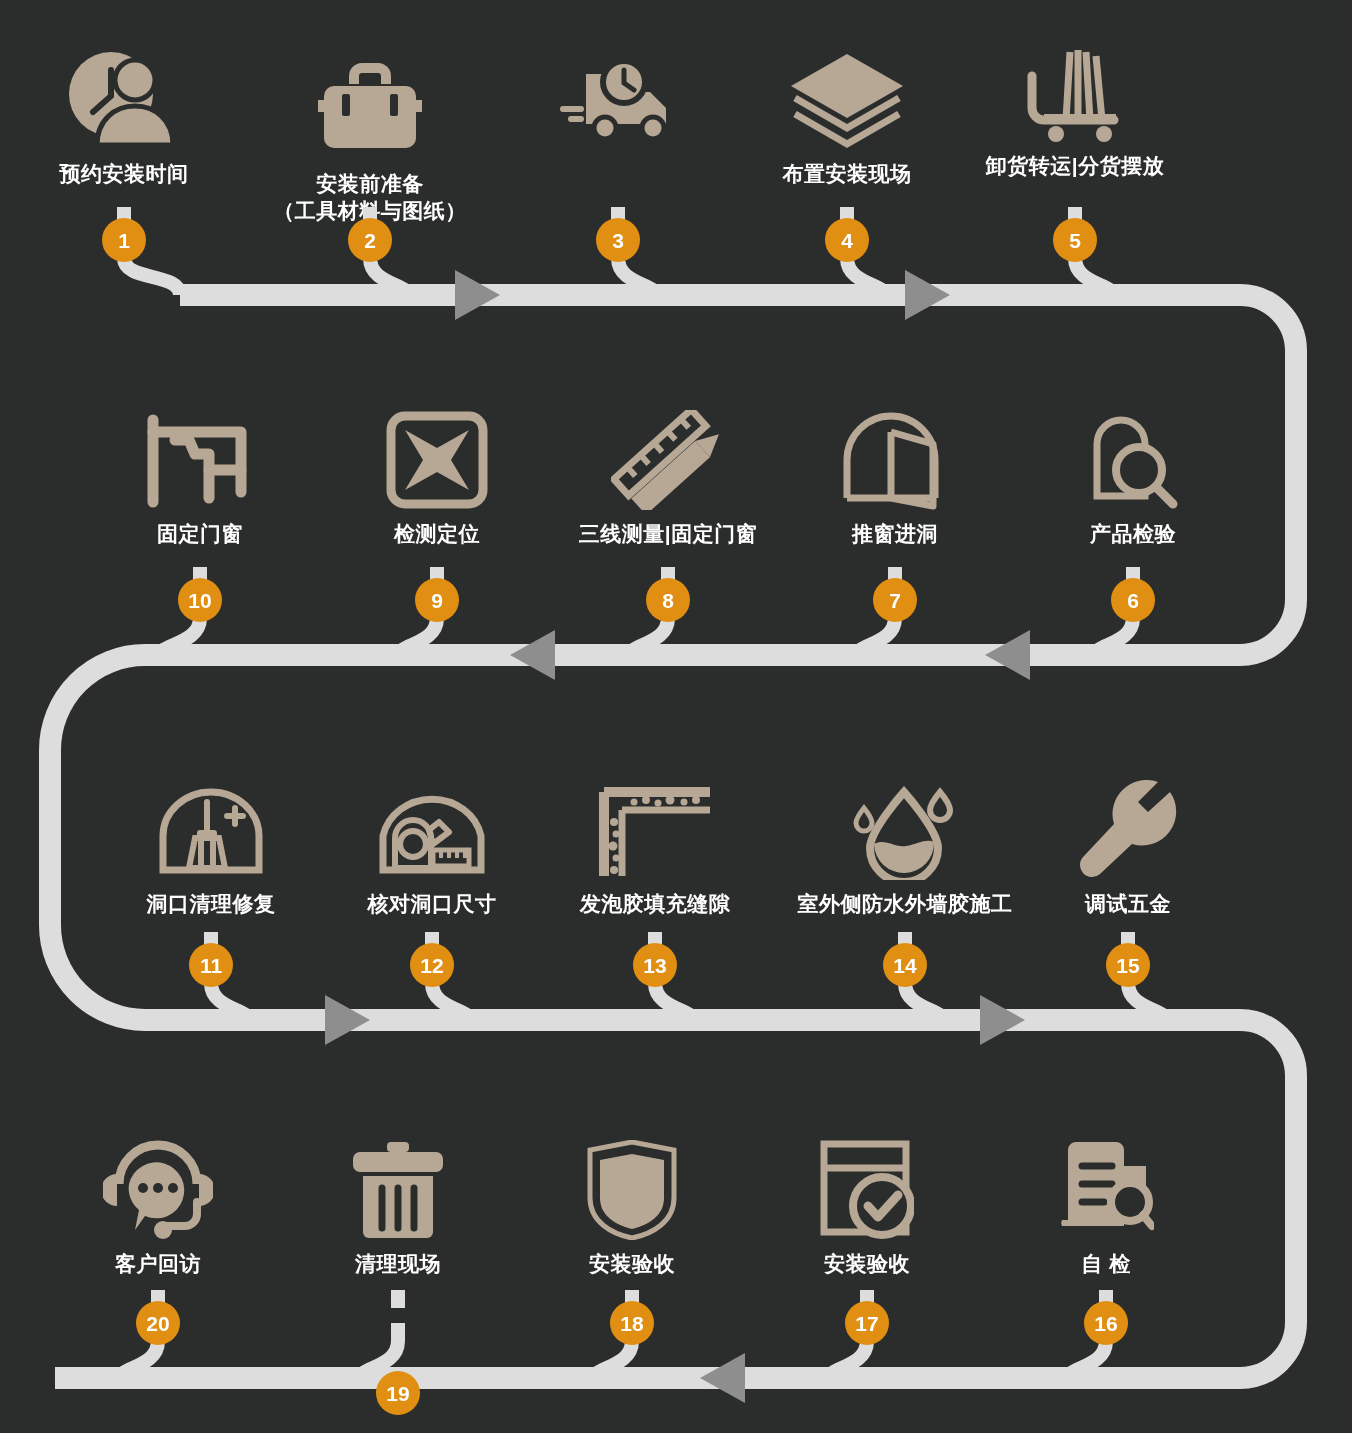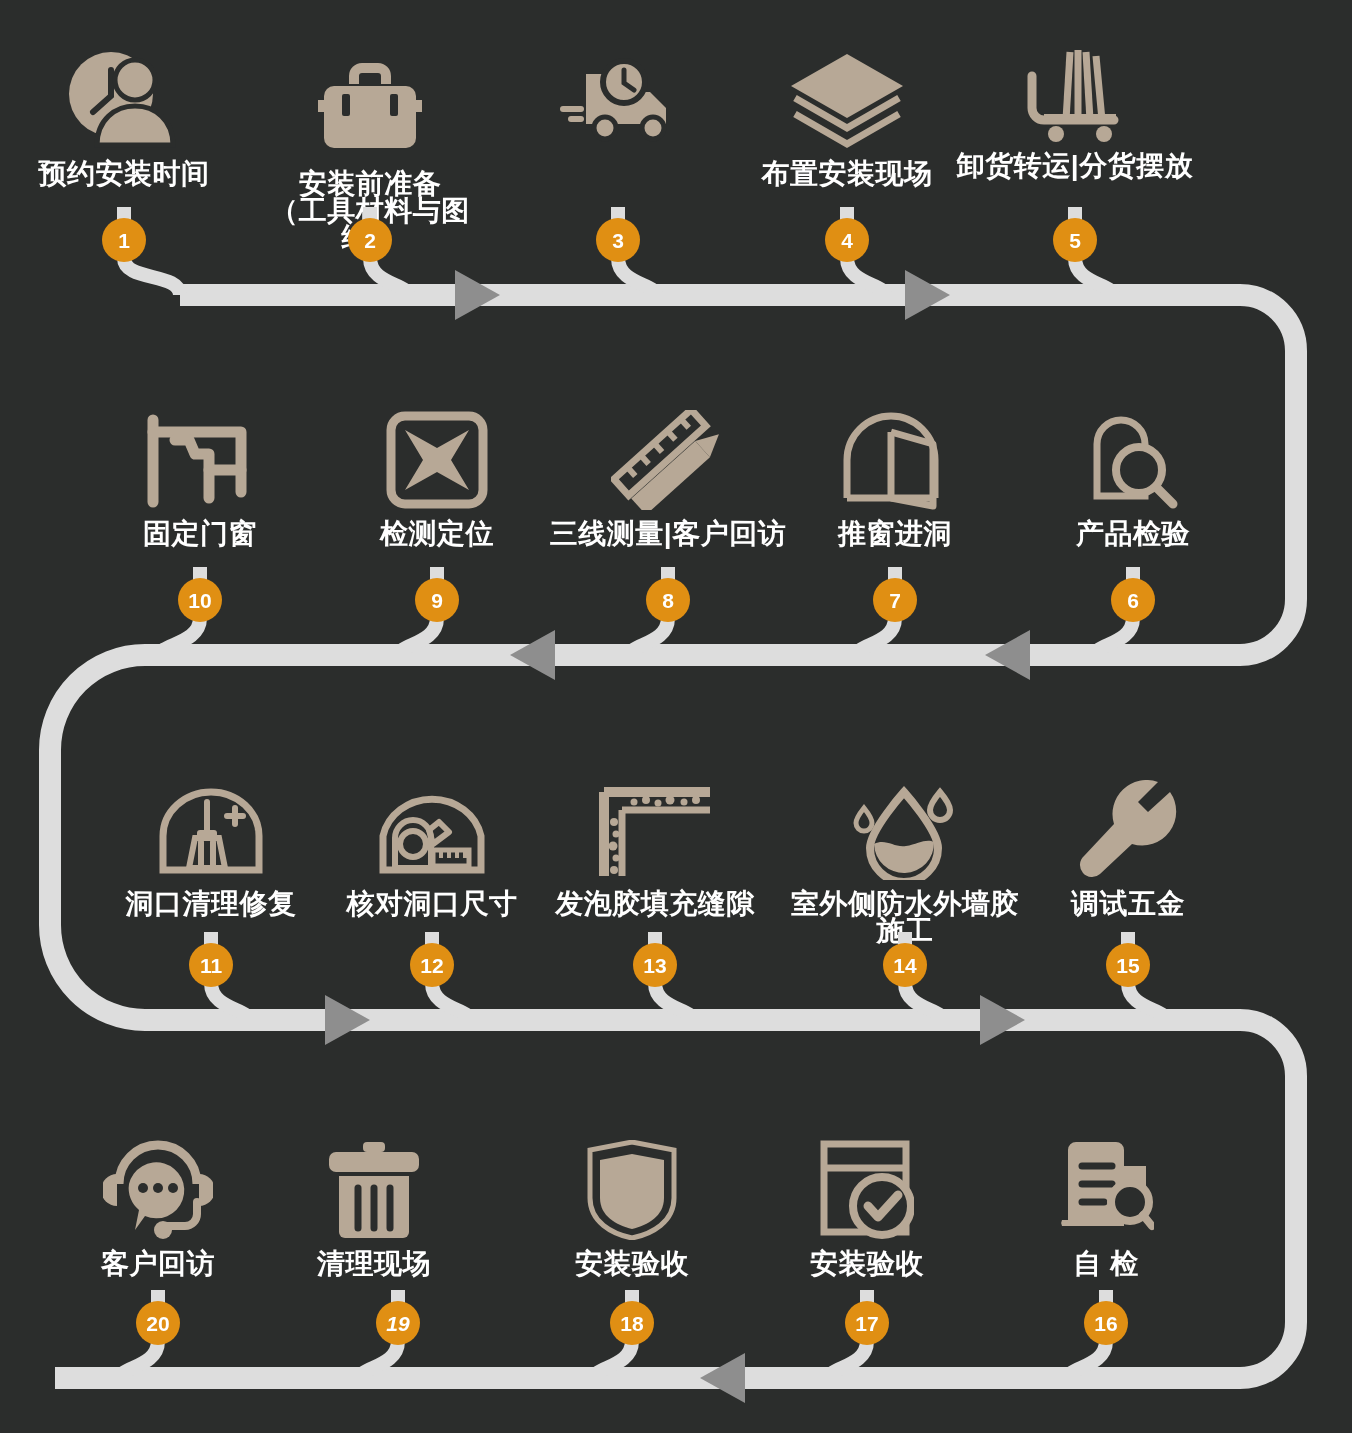--- a/index.html
+++ b/index.html
@@ -11,21 +11,21 @@
     position:relative;
   }
   #flow{position:absolute;left:0;top:0;width:1352px;height:1433px;}
   .stage{position:absolute;left:0;top:0;width:1352px;height:1433px;}
 
   .node{position:absolute;width:240px;margin-left:-120px;text-align:center;}
   .node .ico{height:120px;display:flex;align-items:flex-end;justify-content:center;}
   .node .ico svg{display:block;}
   .node .lbl{
     color:#ffffff;
-    font-size:28px;
+    font-size:21px;
     line-height:27px;
     font-weight:700;
     letter-spacing:0.5px;
     margin-top:10px;
     white-space:pre-line;
   }
   .badge{
     position:absolute;width:44px;height:44px;margin-left:-22px;
     border-radius:50%;
     background:#e08f13;
@@ -199,21 +199,21 @@
               <path d="M40 28 V40"></path>
               <path d="M58 28 V40"></path>
               <path d="M76 28 V40"></path>
               <path d="M94 28 V40"></path>
           </g>
           <rect x="4" y="54" width="86" height="22" fill="#b7a896"></rect>
           <path fill="#b7a896" d="M90 54 L112 65 L90 76 Z"></path>
         </g>
       </svg>
     </div>
-    <div class="lbl">三线测量|客户回访</div>
+    <div class="lbl">三线测量|固定门窗</div>
   </div>
 
   <div class="node" style="left:895px;top:390px;">
     <div class="ico">
       <svg width="116" height="100" viewBox="0 0 116 100">
         <g fill="none" stroke="#b7a896" stroke-width="7" stroke-linejoin="round">
           <path d="M10 88 V50 A44 44 0 0 1 98 50 V88"></path>
           <path d="M10 88 H98"></path>
           <path d="M54 88 V22"></path>
           <path d="M54 22 L96 34 V96 L54 88"></path>
@@ -327,21 +327,21 @@
             <circle cx="40" cy="48" r="5"></circle>
             <circle cx="55" cy="48" r="5"></circle>
             <circle cx="70" cy="48" r="5"></circle>
           </g>
         <ellipse cx="60" cy="90" rx="9" ry="9" fill="#b7a896"></ellipse>
       </svg>
     </div>
     <div class="lbl">客户回访</div>
   </div>
 
-  <div class="node" style="left:374px;top:1120px;">
+  <div class="node" style="left:398px;top:1120px;">
     <div class="ico">
       <svg width="94" height="100" viewBox="0 0 94 100">
         <rect x="36" y="2" width="22" height="10" rx="4" fill="#b7a896"></rect>
         <rect x="2" y="12" width="90" height="20" rx="7" fill="#b7a896"></rect>
         <path fill="#b7a896" d="M12 36 H82 V92 A6 6 0 0 1 76 98 H18 A6 6 0 0 1 12 92 Z"></path>
         <g stroke="#2b2d2c" stroke-width="7" stroke-linecap="round">
           <path d="M31 48 V88"></path>
             <path d="M47 48 V88"></path>
             <path d="M63 48 V88"></path>
         </g>
@@ -425,18 +425,18 @@
   <div class="badge" style="left:905px;top:943px;">14</div>
   <div class="badge" style="left:1128px;top:943px;">15</div>
 
   <div class="stub" style="left:158px;top:1290px;"></div>
   <div class="stub" style="left:398px;top:1290px;"></div>
   <div class="stub" style="left:632px;top:1290px;"></div>
   <div class="stub" style="left:867px;top:1290px;"></div>
   <div class="stub" style="left:1106px;top:1290px;"></div>
 
   <div class="badge" style="left:158px;top:1301px;">20</div>
-  <div class="badge" style="left:398px;top:1301px;font-style:italic;">19</div>
+  <div class="badge" style="left:398px;top:1371px;">19</div>
   <div class="badge" style="left:632px;top:1301px;">18</div>
   <div class="badge" style="left:867px;top:1301px;">17</div>
   <div class="badge" style="left:1106px;top:1301px;">16</div>
 
 </div>
 
 </body></html>

